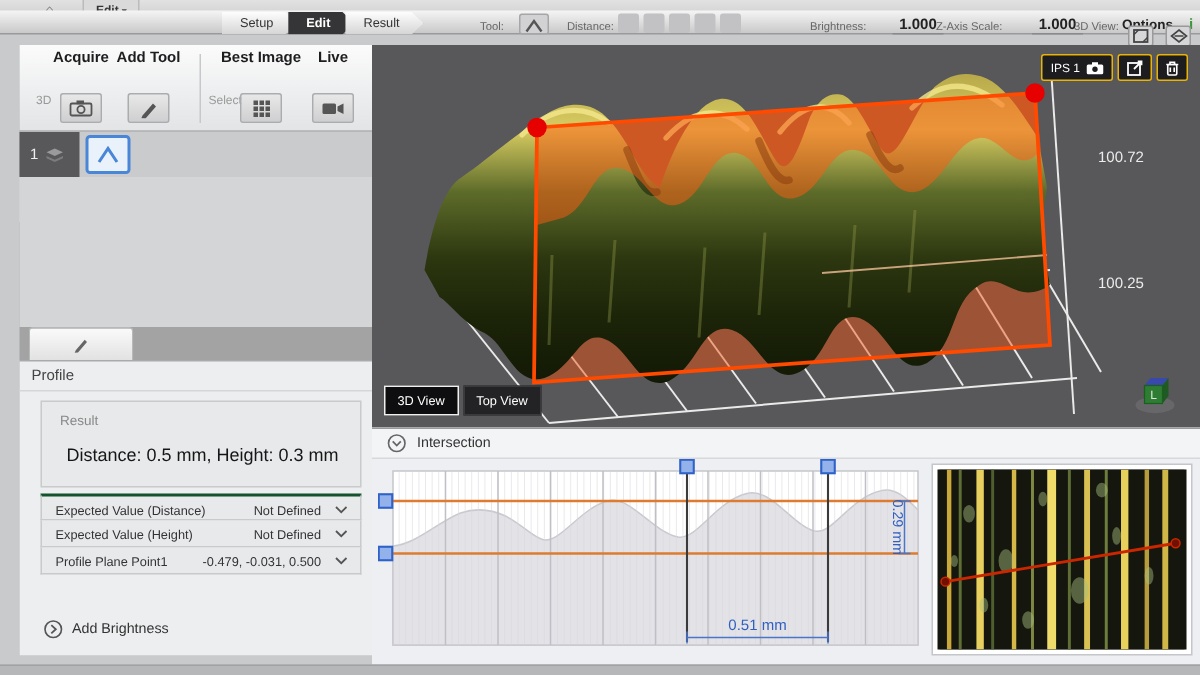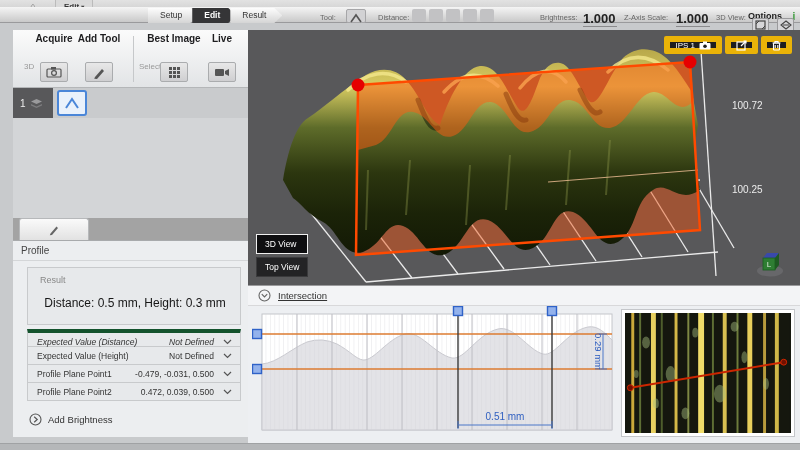--- a/index.html
+++ b/index.html
@@ -17,21 +17,21 @@
   .toolbar { left:0; top:7px; width:800px; height:16px; background:linear-gradient(#f5f5f5,#c9c9c9); border-bottom:1px solid #9a9a9c; }
   .nav-tabs { left:148px; top:1px; display:flex; }
   .nav-tab { height:15px; line-height:15px; padding:0 16px 0 12px; font-size:8.5px; color:#333;
              background:linear-gradient(#fdfdfd,#d5d5d5);
              clip-path:polygon(0 0, calc(100% - 8px) 0, 100% 50%, calc(100% - 8px) 100%, 0 100%);
              margin-right:-6px; filter:drop-shadow(0 0 1px #999); }
   .nav-tab.active { background:#353537; color:#fff; font-weight:bold; }
   .tb-label { font-size:7.5px; color:#666; top:6px; }
   .tool-btn { left:346px; top:2px; width:20px; height:14px; background:#d2d2d4; border:1px solid #a6a6a8; border-radius:2px; }
   .fav-slot { top:2px; width:14px; height:13px; background:#c2c2c4; border-radius:2px; }
-  .tb-value { top:4px; width:34px; text-align:left; font-size:13px; font-weight:bold; color:#222; border-bottom:1px solid #8a8a8c; }
+  .tb-value { top:4px; width:34px; text-align:center; font-size:10px; font-weight:bold; color:#222; border-bottom:1px solid #8a8a8c;margin-left:12px; }
   .tb-options { top:4px; font-size:9px; font-weight:bold; color:#222; }
   .tb-iconbtn { top:2px; width:17px; height:14px; border:1px solid #9a9a9c; border-radius:2px; background:#d6d6d8; display:flex; align-items:center; justify-content:center; }
   .info-i { top:3px; font-size:10px; font-weight:bold; color:#3a9a3a; }
 
   
   .left-panel { left:0; top:30px; width:248px; height:407px; background:#a3a3a3; border-right:1px solid #8d8d8f;margin-left:13px; }
   .acquire-bar { left:0; top:0; width:248px; height:58px; background:linear-gradient(#fbfbfb,#e2e4e6); border-bottom:1px solid #b4b6b8; }
   .grp-title { top:3px; font-size:10px; font-weight:bold; color:#1d1d1f; text-align:center; }
   .grp-sub { top:32px; font-size:8px; color:#999; }
   .grp-btn { top:32px; width:28px; height:20px; background:linear-gradient(#e8e8e8,#cfcfd1); border:1px solid #aaacae; border-radius:2px; display:flex; align-items:center; justify-content:center; }
@@ -46,41 +46,41 @@
   .pencil-tab { left:6px; top:188px; width:70px; height:22px; background:linear-gradient(#fafafa,#e2e2e2); border:1px solid #b6b8ba; border-bottom:none; border-radius:3px 3px 0 0; display:flex; align-items:center; justify-content:center; }
 
   .profile-panel { left:0; top:210px; width:248px; height:197px; background:#eceef0; border-top:1px solid #a8aaac; }
   .profile-title { left:8px; top:4px; font-size:10px; color:#444; }
   .profile-rule { left:0; top:19px; width:248px; height:1px; background:#d4d6d8; }
   .result-box { left:14px; top:26px; width:214px; height:58px; background:#e7e9eb; border:1px solid #c8cacc; }
   .result-label { left:12px; top:7px; font-size:9px; color:#888; }
   .result-value { left:0; top:28px; width:214px; text-align:center; font-size:12px; color:#161616; }
   .prop-rows { left:14px; top:88px; width:214px; }
   .prop-row { position:relative; width:214px; height:18px; background:#e7e9eb; border:1px solid #c8cacc; border-top:none; }
-  .prop-row:first-child { border-top:4px solid #14532d;font-style:italic; }
+  .prop-row:first-child { border-top:2px solid #14532d; }
   .prop-label { position:absolute; left:9px; top:4px; font-size:8.5px; color:#333; }
   .prop-value { position:absolute; right:26px; top:4px; font-size:8.5px; color:#333;padding-left:39px; }
   .prop-chev { position:absolute; right:8px; top:6px; }
   .add-desc { left:16px; top:172px; display:flex; align-items:center; gap:6px; }
   .add-desc span { font-size:9.5px; color:#333; }
 
   
   .viewport { left:248px; top:30px; width:552px; height:255px; background:#58585a; }
   .ips-cluster { right:8px; top:6px; display:flex; gap:3px; }
-  .dark-btn { height:18px; background:#1d1d1f; border:6px solid #eab308; border-radius:2px; color:#fff; font-size:8px; display:flex; align-items:center; gap:4px; padding:0 5px; }
+  .dark-btn { height:18px; background:#1d1d1f; border:1px solid #eab308; border-radius:2px; color:#fff; font-size:8px; display:flex; align-items:center; gap:4px; padding:0 5px; }
   .z-label { left:484px; width:44px; color:#ececec; font-size:10px; }
-  .view-btns { left:8px; bottom:8px; display:flex; gap:3px;flex-direction:column; }
+  .view-btns { left:8px; bottom:8px; display:flex; gap:3px; }
   .view-btn { background:#232325; color:#fff; font-size:8.5px; padding:4px 8px; border:1px solid #3a3a3c; }
   .view-btn.active { background:#0e0e10; border:1px solid #f0f0f0; }
   .orient { right:10px; bottom:2px; }
 
   
   .intersection { left:248px; top:285px; width:552px; height:158px; background:#edeff2; border-top:1px solid #9a9a9c; }
   .int-header { left:0; top:0; width:552px; height:20px; background:#f3f4f6; border-bottom:1px solid #d8d8da; display:flex; align-items:center; gap:7px; padding-left:10px; }
-  .int-title { font-size:9.5px; color:#333;text-decoration:underline; }
+  .int-title { font-size:9.5px; color:#333; }
   .graph-svg { left:4px; top:20px; }
   .photo-frame { left:374px; top:24px; width:172px; height:126px; border:3px solid #fff; box-shadow:0 0 0 1px #c4c6ca; background:#15170e; }
 
   .bottom-strip { left:0; top:443px; width:800px; height:7px; background:#b5b7b9; border-top:1px solid #a0a2a4; }
 </style>
 </head>
 <body>
 
 <div class="abs titlebar">
   <div class="abs home-btn">⌂</div>
@@ -229,27 +229,20 @@
       <div class="prop-row">
         <span class="prop-label">Expected Value (Height)</span>
         <span class="prop-value">Not Defined</span>
         <svg class="prop-chev" width="9" height="6" viewBox="0 0 9 6">
             <path d="M1 1 L4.5 4.5 L8 1" fill="none" stroke="#555" stroke-width="1.2"></path>
           </svg>
       </div>
       <div class="prop-row">
         <span class="prop-label">Profile Plane Point1</span>
         <span class="prop-value">-0.479, -0.031, 0.500</span>
-        <svg class="prop-chev" width="9" height="6" viewBox="0 0 9 6">
-            <path d="M1 1 L4.5 4.5 L8 1" fill="none" stroke="#555" stroke-width="1.2"></path>
-          </svg>
-      </div>
-      <div class="prop-row">
-        <span class="prop-label">Profile Plane Point2</span>
-        <span class="prop-value">0.472, 0.039, 0.500</span>
         <svg class="prop-chev" width="9" height="6" viewBox="0 0 9 6">
             <path d="M1 1 L4.5 4.5 L8 1" fill="none" stroke="#555" stroke-width="1.2"></path>
           </svg>
       </div>
     </div>
 
     <div class="abs add-desc">
       <svg width="13" height="13" viewBox="0 0 13 13">
           <circle cx="6.5" cy="6.5" r="5.5" fill="none" stroke="#555" stroke-width="1.1"></circle>
           <path d="M5.2 3.8 L8.2 6.5 L5.2 9.2" fill="none" stroke="#555" stroke-width="1.2"></path>

